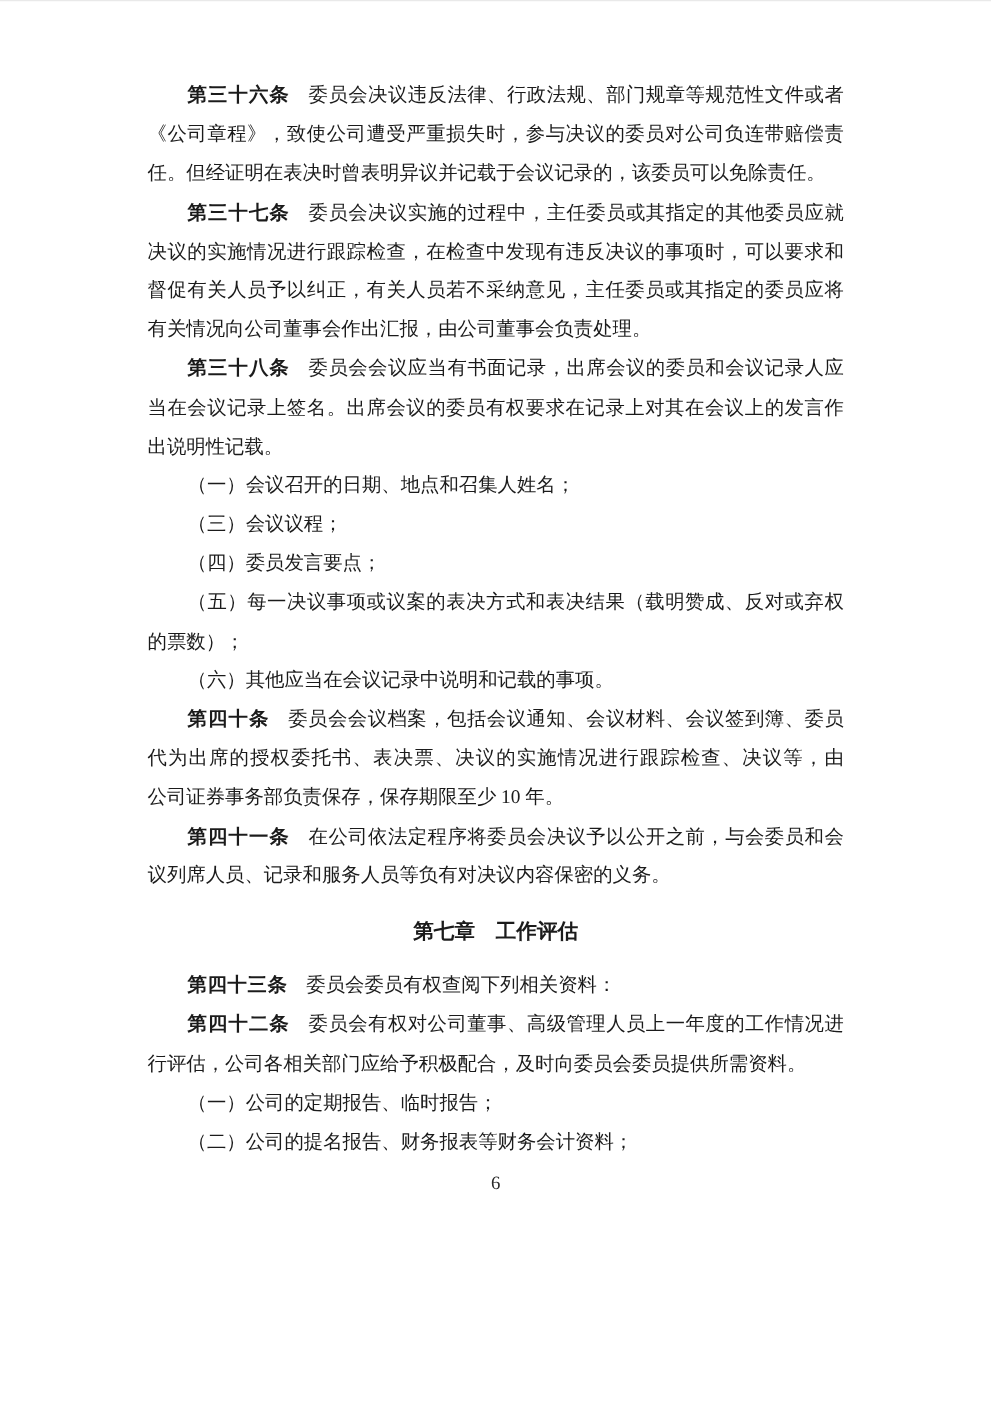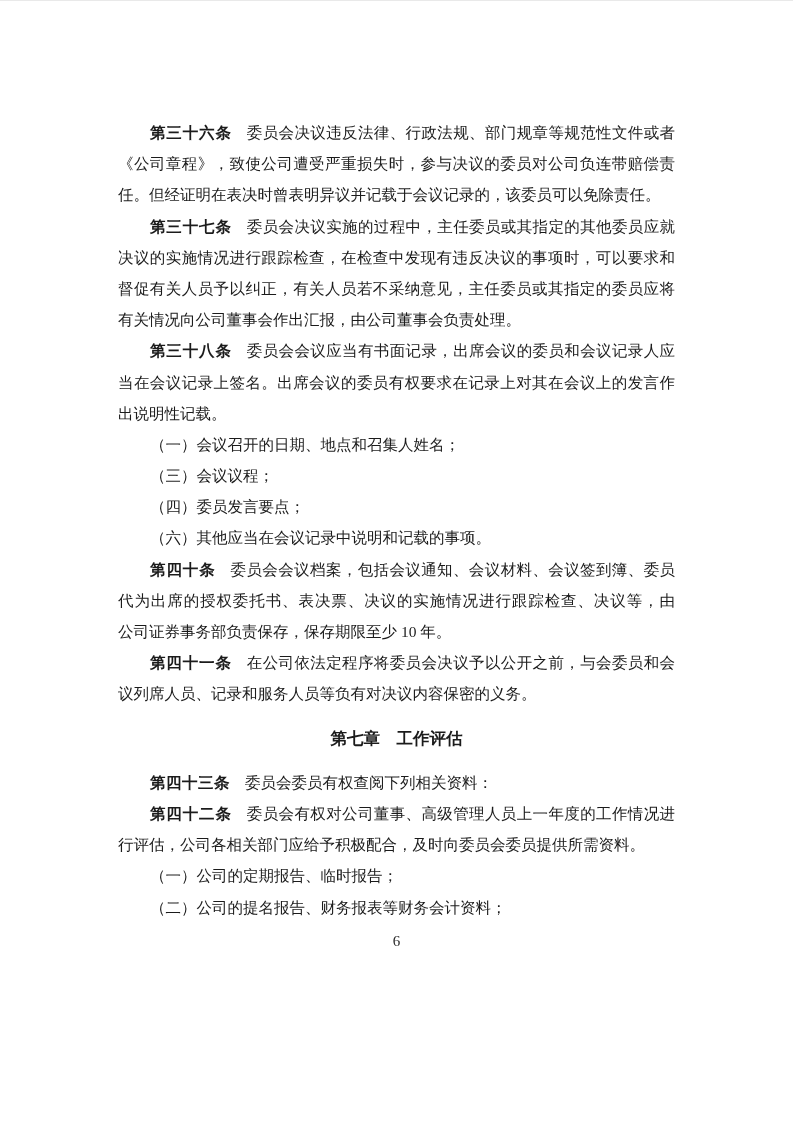--- a/index.html
+++ b/index.html
@@ -11,22 +11,21 @@
     position: relative;
     width: 793px;
     height: 1122px;
     background: #ffffff;
     overflow: hidden;
     border-top: 1px solid #e9e9e9;
     font-family: "Liberation Serif", "DejaVu Serif", serif;
     color: #1b1b1b;
   }
   .content {
-    padding: 104px 118px 0 118px;
-    margin-top: 12px;
+    padding: 60px 118px 0 118px;
   }
   .para { margin: 0; }
   .line {
     height: 31.2px;
     line-height: 31.2px;
     font-size: 15.5px;
     text-align: justify;
     text-align-last: justify;
     word-break: break-all;
     overflow: hidden;
@@ -84,20 +83,24 @@
       <div class="para">
         <div class="line first last">（一）会议召开的日期、地点和召集人姓名；</div>
       </div>
       <div class="para">
         <div class="line first last">（三）会议议程；</div>
       </div>
       <div class="para">
         <div class="line first last">（四）委员发言要点；</div>
       </div>
       <div class="para">
+        <div class="line first">（五）每一决议事项或议案的表决方式和表决结果（载明赞成、反对或弃权</div>
+        <div class="line last">的票数）；</div>
+      </div>
+      <div class="para">
         <div class="line first last">（六）其他应当在会议记录中说明和记载的事项。</div>
       </div>
       <div class="para">
         <div class="line first"><strong class="art-num">第四十条</strong>委员会会议档案，包括会议通知、会议材料、会议签到簿、委员</div>
         <div class="line">代为出席的授权委托书、表决票、决议的实施情况进行跟踪检查、决议等，由</div>
         <div class="line last">公司证券事务部负责保存，保存期限至少 10 年。</div>
       </div>
       <div class="para">
         <div class="line first"><strong class="art-num">第四十一条</strong>在公司依法定程序将委员会决议予以公开之前，与会委员和会</div>
         <div class="line last">议列席人员、记录和服务人员等负有对决议内容保密的义务。</div>

